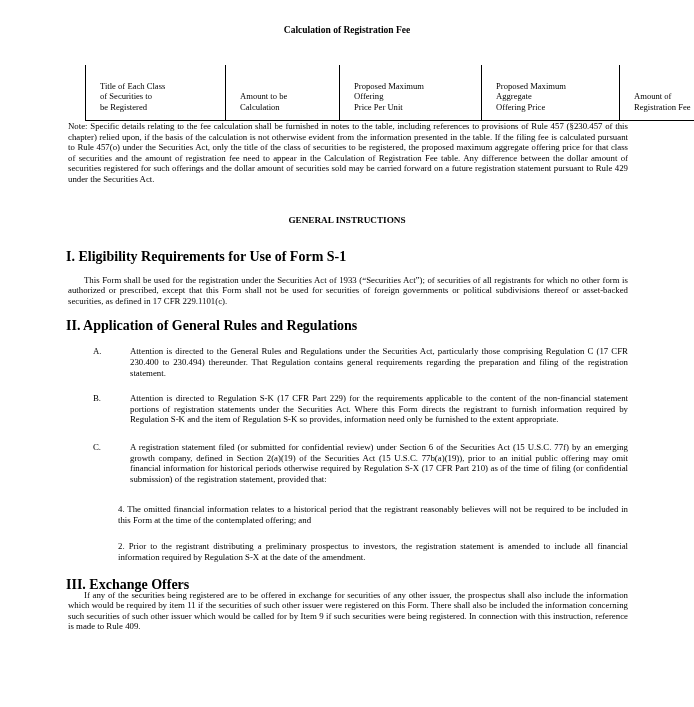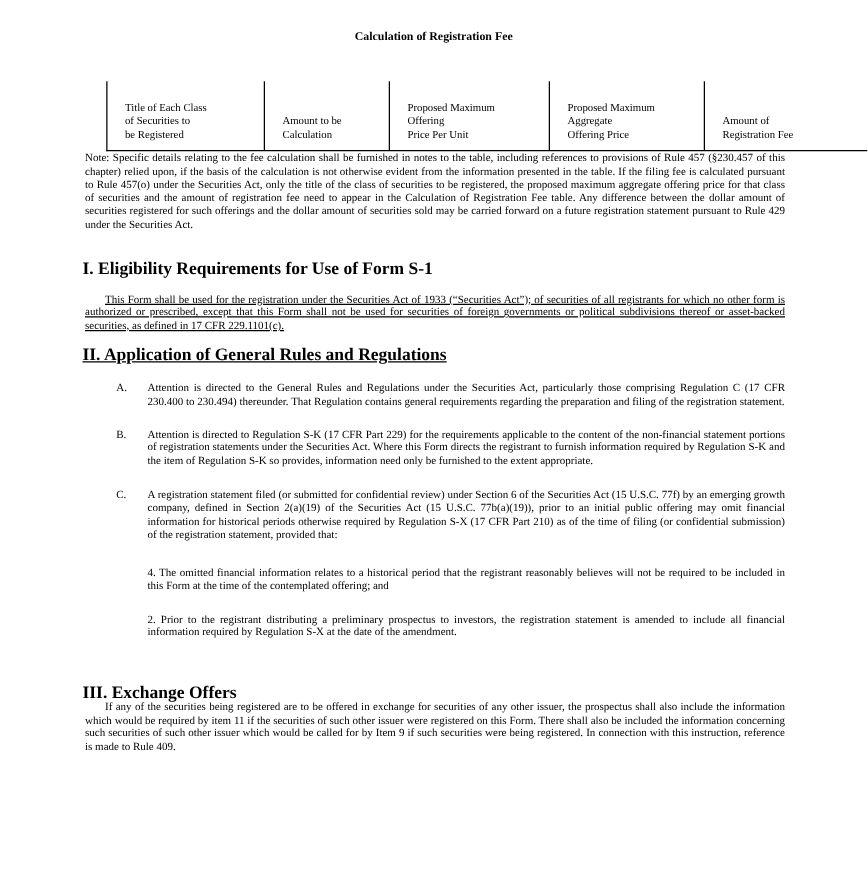--- a/index.html
+++ b/index.html
@@ -27,21 +27,21 @@
     border-collapse: collapse;
     table-layout: fixed;
     width: 540px;
     margin: 29px 0 0 85px;
   }
   table.fee-table td {
     border-left: 1px solid #000;
     border-bottom: 1px solid #000;
     vertical-align: bottom;
     height: 41px;
-    padding: 6px 4px 8px 14px;
+    padding: 6px 18px 8px 14px;
     font-size: 8.6px;
     line-height: 10.5px;
     white-space: pre-line;
   }
   table.fee-table td:last-child {
     border-right: 1px solid #000;
   }
   .c1 { width: 107px; }
   .c2 { width: 81px; }
   .c3 { width: 109px; }
@@ -76,38 +76,39 @@
     font-size: 8.8px;
     line-height: 10.6px;
   }
   .list-label {
     width: 25px;
     flex-shrink: 0;
   }
   .list-text {
     flex: 1;
     text-align: justify;
+    margin-left: 12px;
   }
   .sub-para {
     margin-left: 118px;
     margin-right: 66px;
     font-size: 8.8px;
     line-height: 10.6px;
     text-align: justify;
   }
   .mt-note { margin-top: 0; }
   .mt-s1 { margin-top: 25px; }
-  .mt-p1 { margin-top: 13px; text-decoration: underline; }
-  .mt-s2 { margin-top: 14px; text-decoration: underline; }
+  .mt-p1 { margin-top: 13px; }
+  .mt-s2 { margin-top: 14px; }
   .mt-a { margin-top: 15px; }
   .mt-b { margin-top: 15px; }
   .mt-c { margin-top: 17px; }
   .mt-sub1 { margin-top: 20px; }
   .mt-sub2 { margin-top: 16px; }
-  .mt-s3 { margin-top: 38px; }
+  .mt-s3 { margin-top: 16px; }
   .mt-p3 { }
 </style>
 </head>
 <body>
 
 <div class="page">
 
   <div class="doc-title">Calculation of Registration Fee</div>
 
   <table class="fee-table">
@@ -125,20 +126,21 @@
 Aggregate
 Offering Price</td>
       <td class="c5">Amount of
 Registration Fee</td>
     </tr>
   </tbody>
     </table>
 
   <div class="body-para mt-note">Note: Specific details relating to the fee calculation shall be furnished in notes to the table, including references to provisions of Rule 457 (§230.457 of this chapter) relied upon, if the basis of the calculation is not otherwise evident from the information presented in the table. If the filing fee is calculated pursuant to Rule 457(o) under the Securities Act, only the title of the class of securities to be registered, the proposed maximum aggregate offering price for that class of securities and the amount of registration fee need to appear in the Calculation of Registration Fee table. Any difference between the dollar amount of securities registered for such offerings and the dollar amount of securities sold may be carried forward on a future registration statement pursuant to Rule 429 under the Securities Act.</div>
 
+  <div class="center-heading">GENERAL INSTRUCTIONS</div>
 
   <div class="sec-heading mt-s1">I. Eligibility Requirements for Use of Form S-1</div>
 
   <div class="body-para indent mt-p1">This Form shall be used for the registration under the Securities Act of 1933 (“Securities Act”); of securities of all registrants for which no other form is authorized or prescribed, except that this Form shall not be used for securities of foreign governments or political subdivisions thereof or asset-backed securities, as defined in 17 CFR 229.1101(c).</div>
 
   <div class="sec-heading mt-s2">II. Application of General Rules and Regulations</div>
 
   <div class="list-item mt-a">
     <span class="list-label">A.</span>
     <div class="list-text">Attention is directed to the General Rules and Regulations under the Securities Act, particularly those comprising Regulation C (17 CFR 230.400 to 230.494) thereunder. That Regulation contains general requirements regarding the preparation and filing of the registration statement.</div>

